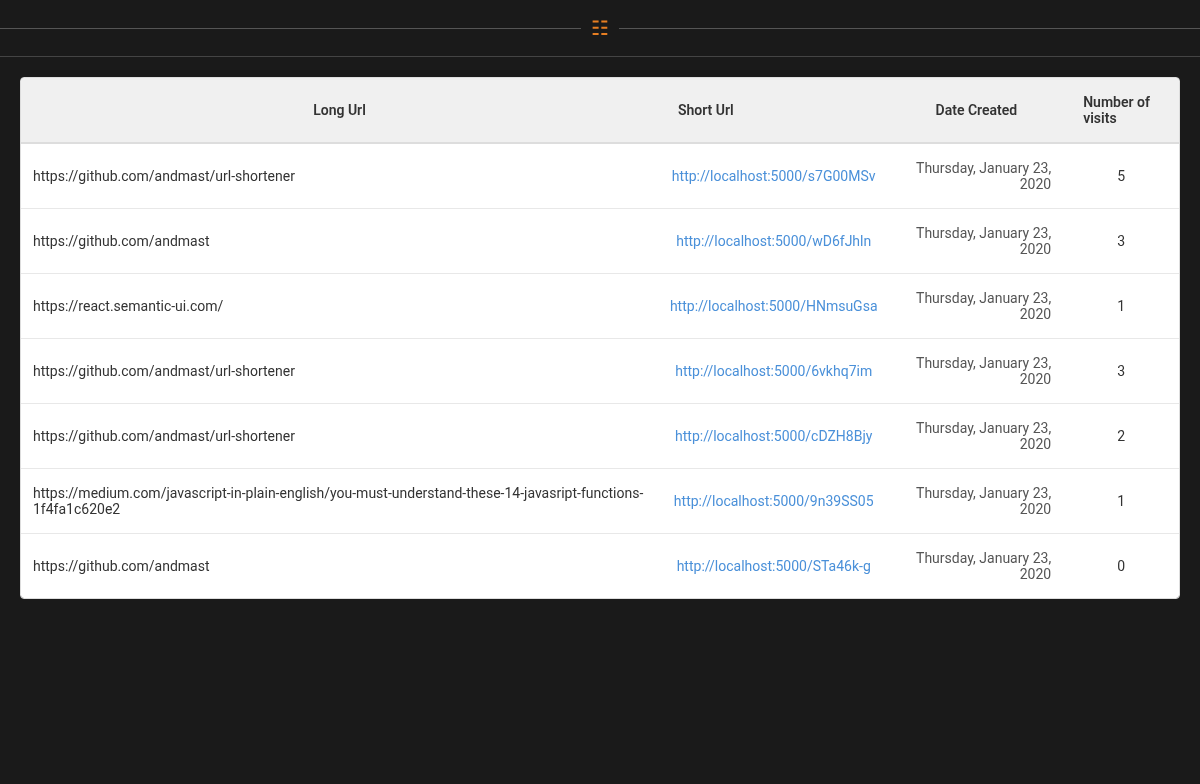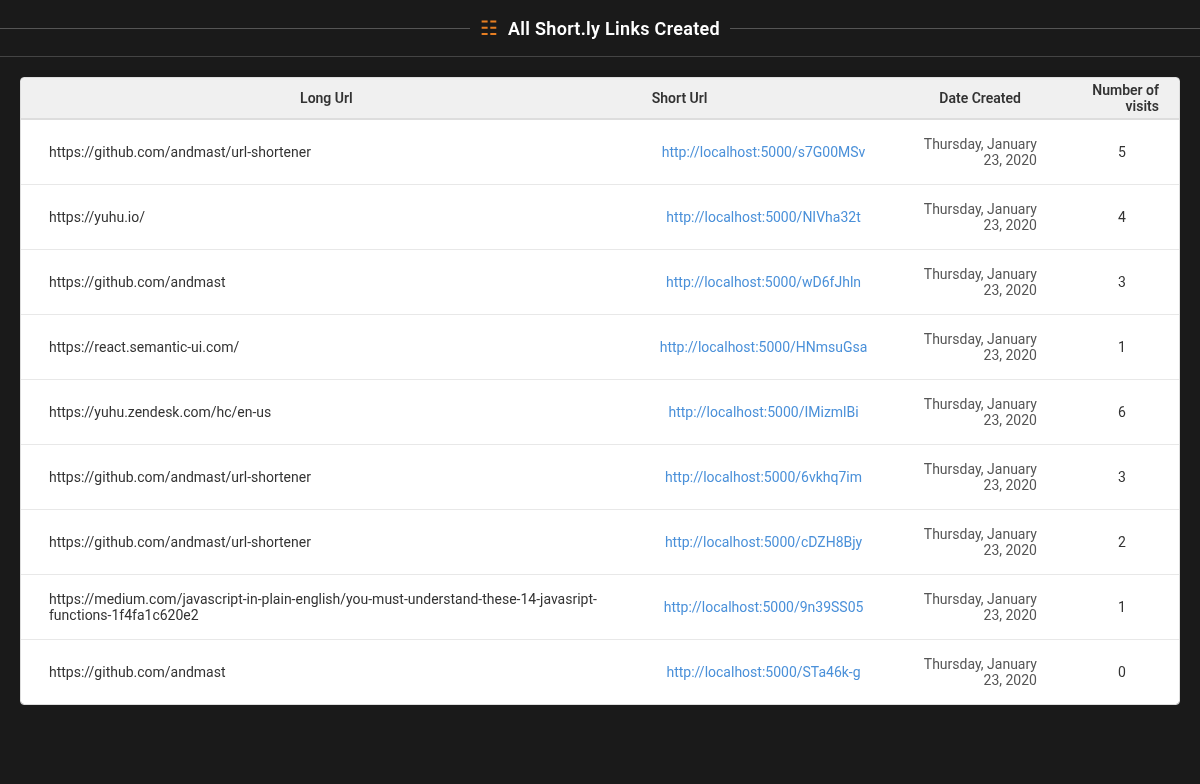--- a/index.html
+++ b/index.html
@@ -49,21 +49,21 @@
       width: 100%;
       border-collapse: collapse;
       background-color: #ffffff;
     }
 
     thead tr {
       background-color: #f0f0f0;
     }
 
     th {
-      padding: 4px 20px;
+      padding: 16px 20px;
       text-align: left;
       font-size: 14px;
       font-weight: 600;
       color: #333;
       border-bottom: 2px solid #ddd;
     }
 
     th.col-long {
       width: 55%;
       text-align: center;
@@ -74,25 +74,25 @@
     }
 
     th.col-date {
       width: 15%;
       text-align: center;
       margin-top: 44px;
     }
 
     th.col-visits {
       width: 10%;
-      text-align: right;
+      text-align: left;
     }
 
     td {
-      padding: 16px 28px;
+      padding: 16px 12px;
       font-size: 14px;
       color: #333;
       border-bottom: 1px solid #e8e8e8;
       vertical-align: middle;
     }
 
     td.col-short {
       text-align: center;
     }
 
@@ -120,21 +120,20 @@
       height: 1px;
       background-color: #555;
     }
   </style>
 </head>
 <body>
 
 <div class="header">
   <div class="header-line"></div>
   <span class="header-icon">☷</span>
-  <span class="header-title">All Short.ly Links Created</span>
   <div class="header-line"></div>
 </div>
 
 <div class="content">
   <table>
     <thead>
       <tr>
         <th class="col-long">Long Url</th>
         <th class="col-short">Short Url</th>
         <th class="col-date">Date Created</th>
@@ -142,42 +141,30 @@
       </tr>
     </thead>
     <tbody id="table-body">
     <tr>
           <td>https://github.com/andmast/url-shortener</td>
           <td class="col-short"><a class="short-link" href="#">http://localhost:5000/s7G00MSv</a></td>
           <td class="col-date">Thursday, January 23, 2020</td>
           <td class="col-visits">5</td>
         </tr>
         <tr>
-          <td>https://yuhu.io/</td>
-          <td class="col-short"><a class="short-link" href="#">http://localhost:5000/NIVha32t</a></td>
-          <td class="col-date">Thursday, January 23, 2020</td>
-          <td class="col-visits">4</td>
-        </tr>
-        <tr>
           <td>https://github.com/andmast</td>
           <td class="col-short"><a class="short-link" href="#">http://localhost:5000/wD6fJhln</a></td>
           <td class="col-date">Thursday, January 23, 2020</td>
           <td class="col-visits">3</td>
         </tr>
         <tr>
           <td>https://react.semantic-ui.com/</td>
           <td class="col-short"><a class="short-link" href="#">http://localhost:5000/HNmsuGsa</a></td>
           <td class="col-date">Thursday, January 23, 2020</td>
           <td class="col-visits">1</td>
-        </tr>
-        <tr>
-          <td>https://yuhu.zendesk.com/hc/en-us</td>
-          <td class="col-short"><a class="short-link" href="#">http://localhost:5000/IMizmlBi</a></td>
-          <td class="col-date">Thursday, January 23, 2020</td>
-          <td class="col-visits">6</td>
         </tr>
         <tr>
           <td>https://github.com/andmast/url-shortener</td>
           <td class="col-short"><a class="short-link" href="#">http://localhost:5000/6vkhq7im</a></td>
           <td class="col-date">Thursday, January 23, 2020</td>
           <td class="col-visits">3</td>
         </tr>
         <tr>
           <td>https://github.com/andmast/url-shortener</td>
           <td class="col-short"><a class="short-link" href="#">http://localhost:5000/cDZH8Bjy</a></td>

